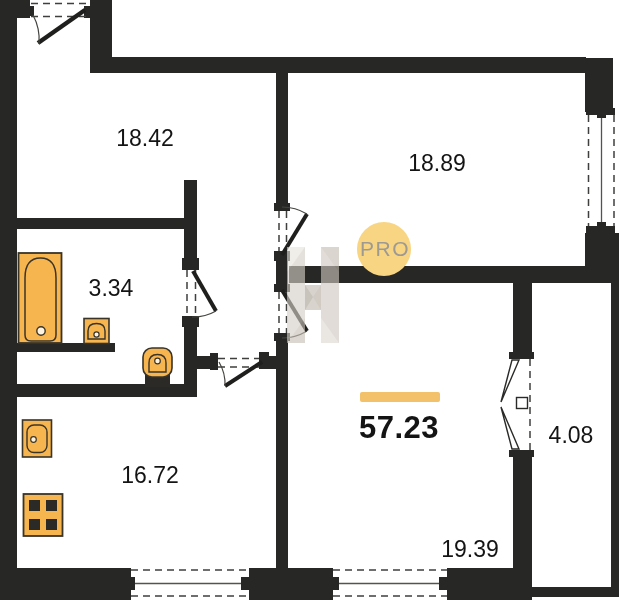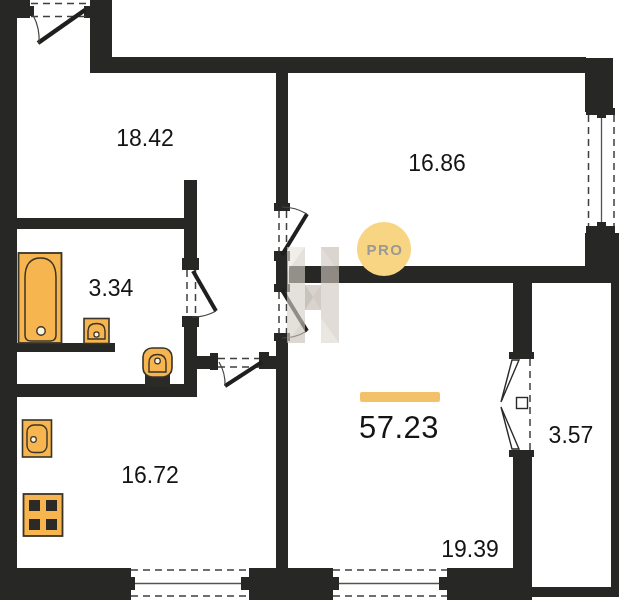--- a/index.html
+++ b/index.html
@@ -15,31 +15,31 @@
   .stage{
     position:relative;width:619px;height:600px;background:#ffffff;
     overflow:hidden;font-family:"Liberation Sans",sans-serif;
   }
   .plan-svg{position:absolute;left:0;top:0;}
   .lbl{
     position:absolute;transform:translate(-50%,-50%);
     font-size:23px;color:var(--text);white-space:nowrap;line-height:1;
   }
   .lbl-total{
-    font-size:31px;font-weight:normal;letter-spacing:.5px;
+    font-size:31px;font-weight:bold;letter-spacing:.5px;
   }
   .accent-bar{
     position:absolute;left:360px;top:392px;width:80px;height:10px;
     background:var(--accent_bar);border-radius:2px;
   }
   .pro-badge{
     position:absolute;left:357px;top:222px;width:54px;height:54px;
     border-radius:50%;background:var(--badge_bg);
     display:flex;align-items:center;justify-content:center;
-    font-size:15px;font-weight:700;letter-spacing:1.5px;
+    font-size:21px;font-weight:400;letter-spacing:1.5px;
     color:var(--badge_text);padding-left:2px;box-sizing:border-box;
   }
 </style>
 </head>
 <body>
 
 <div class="stage">
 
 <svg class="plan-svg" width="619" height="600" viewBox="0 0 619 600">
 
@@ -196,22 +196,22 @@
     <polygon points="321,247 339,247 339,272" fill="#c4bcb1"></polygon>
     <polygon points="339,343 321,318 321,343" fill="#ded9d2"></polygon>
     <polygon points="305,285 313,297 305,310" fill="#a89f93"></polygon>
     <polygon points="321,285 313,297 321,310" fill="#b5ac9f"></polygon>
   </g>
 </svg>
 
 <div class="pro-badge">PRO</div>
 
 <div class="lbl" style="left:145px;top:138px">18.42</div>
-<div class="lbl" style="left:437px;top:163px">16.86</div>
+<div class="lbl" style="left:437px;top:163px">18.89</div>
 <div class="lbl" style="left:111px;top:288px">3.34</div>
 <div class="lbl" style="left:150px;top:475px">16.72</div>
 <div class="lbl" style="left:470px;top:549px">19.39</div>
-<div class="lbl" style="left:571px;top:435px">3.57</div>
+<div class="lbl" style="left:571px;top:435px">4.08</div>
 
 <div class="accent-bar"></div>
 <div class="lbl lbl-total" style="left:399px;top:427px">57.23</div>
 
 </div>
 
 </body></html>

